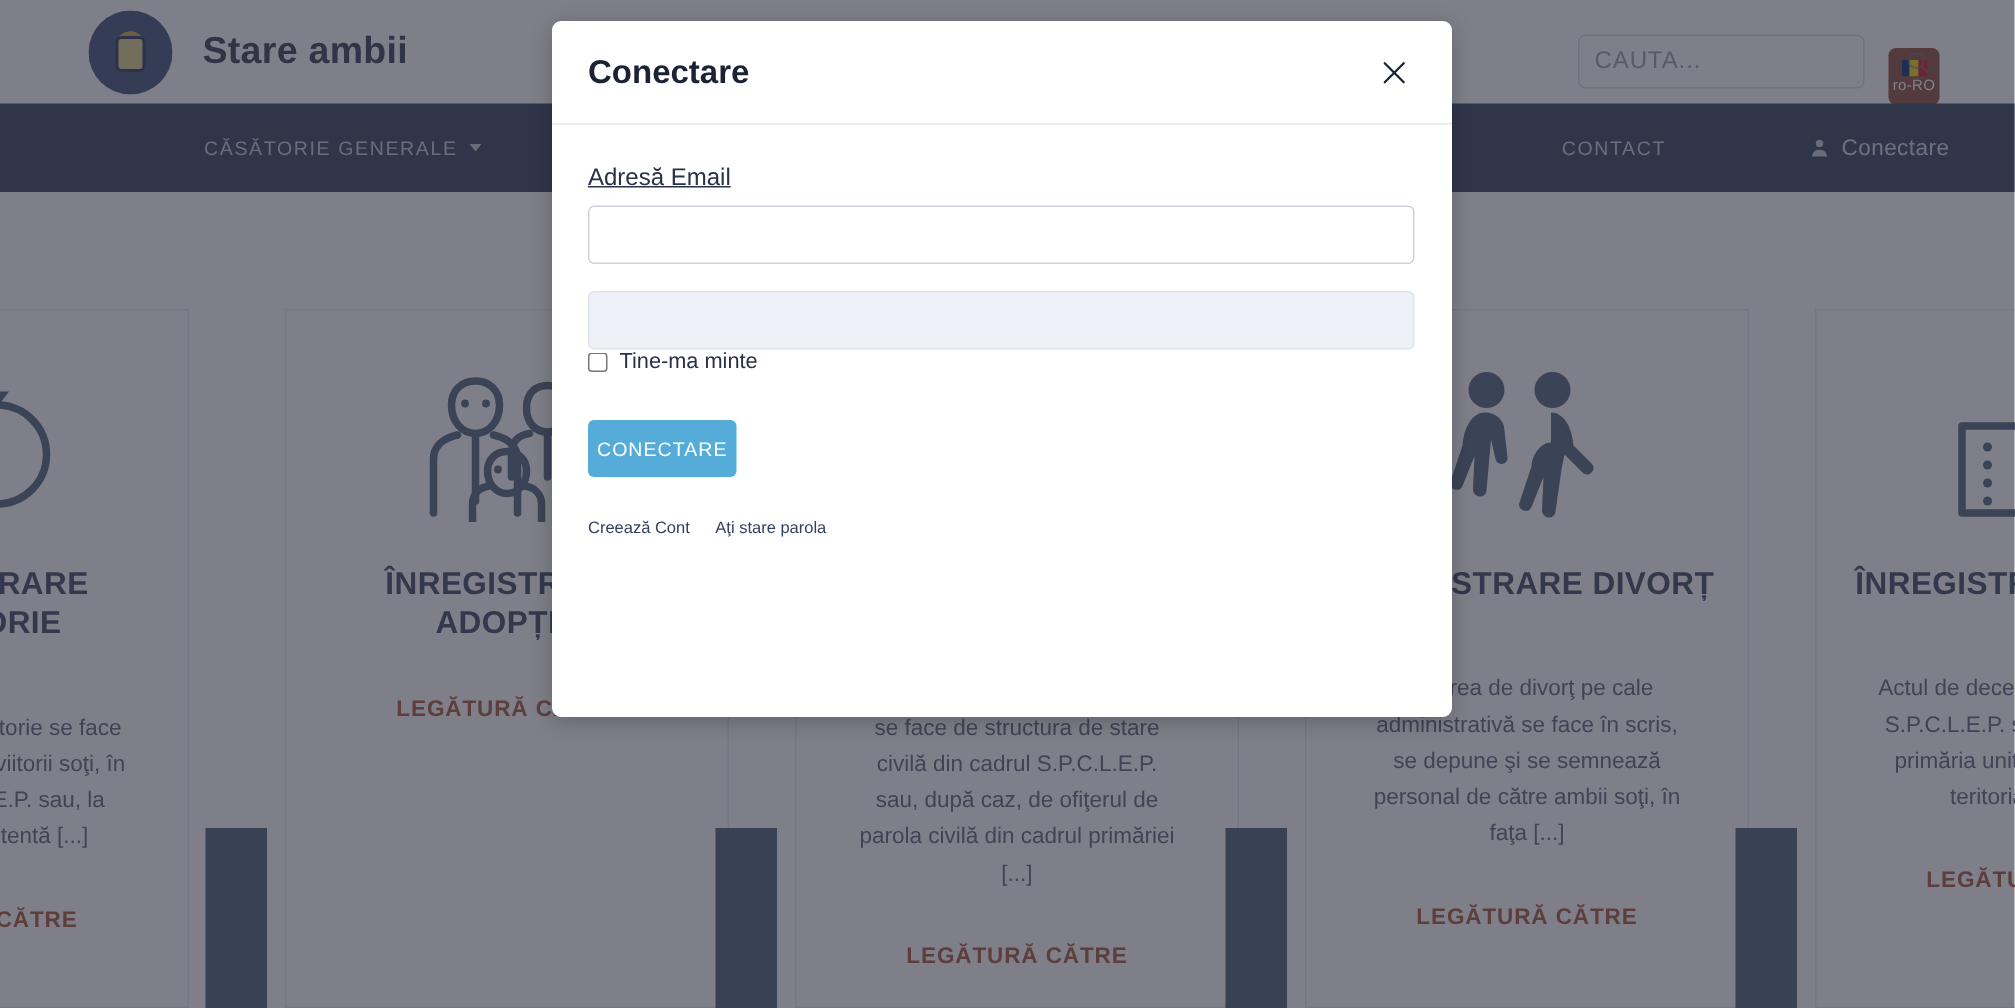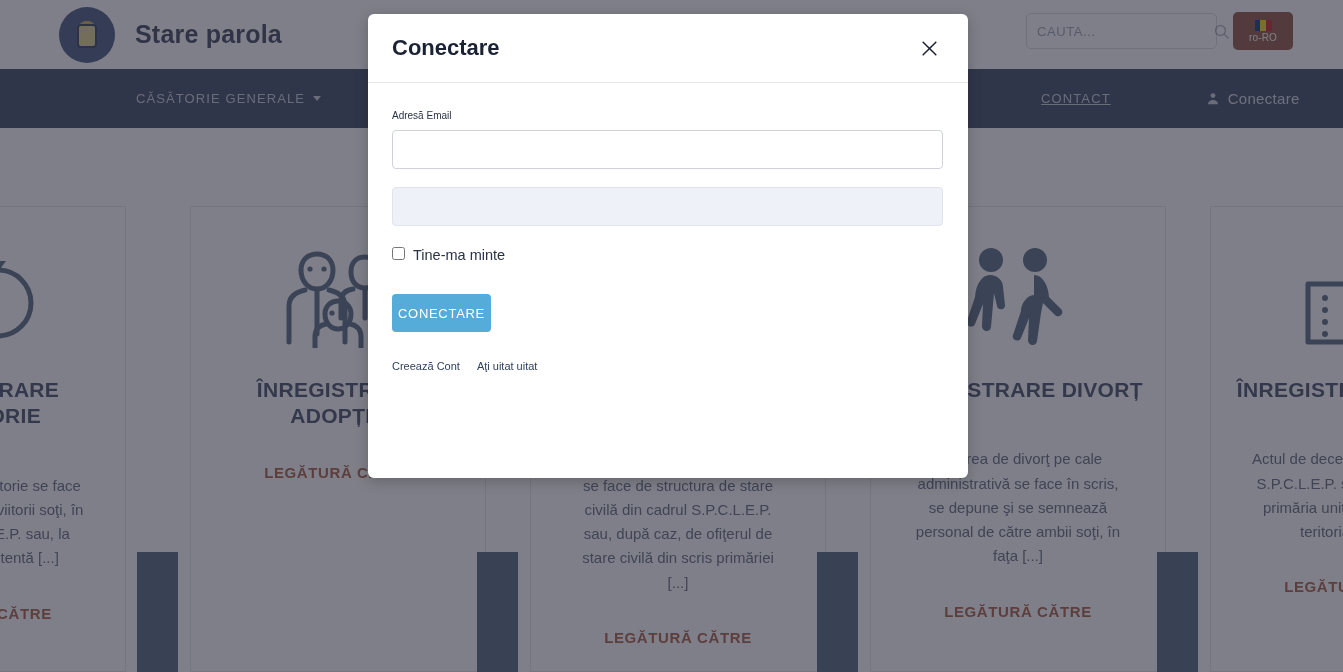--- a/index.html
+++ b/index.html
@@ -46,52 +46,53 @@
     display: flex; align-items: center; gap: 16px;
   }
   .searchbox {
     width: 191px; height: 36px;
     border: 1px solid #d7d9e0; border-radius: 5px;
     display: flex; align-items: center; padding: 0 10px;
     background: #fff;
   }
   .searchbox input {
     border: none; outline: none; flex: 1;
-    font-size: 13px; color: #8f94a3; letter-spacing: .6px;
+    font-size: 16px; color: #8f94a3; letter-spacing: .6px;
     font-family: inherit; background: transparent;
   }
   .searchbox input::placeholder { color:#9aa0ae; }
   .search-icon { width: 17px; height: 17px; flex: none; opacity:.55; }
   .langbtn {
-    width: 60px; height: 38px; border-radius: 5px;
+    width: 34px; height: 38px; border-radius: 5px;
     background: #8c4b3a;
     display: flex; flex-direction: column;
     align-items: center; justify-content: center; gap: 1px;
     cursor: pointer;
+    margin-top: 20px;
   }
   .flag { width: 17px; height: 11px; display: flex; border-radius: 1px; overflow: hidden; }
   .flag i { flex: 1; display: block; }
   .flag i:nth-child(1){ background:#002b7f; }
   .flag i:nth-child(2){ background:#fcd116; }
   .flag i:nth-child(3){ background:#ce1126; }
   .lang-label { font-size: 10px; color: #fff; letter-spacing: .2px; }
 
   
   .navbar {
     position: absolute; left: 0; top: 69px; width: 1343px; height: 59px;
     background: #343f5c;
     display: flex; align-items: center;
   }
   .nav-item {
     font-size: 13px; color: #c8ccd8; letter-spacing: 1.1px;
     display: flex; align-items: center; gap: 8px;
     cursor: pointer; white-space: nowrap;
   }
   #nav-info { margin-left: 136px; }
-  #nav-contact { margin-left: 720px; text-decoration: underline; }
+  #nav-contact { margin-left: 720px; }
   #nav-login { margin-left: 95px; font-size: 15px; letter-spacing: .3px; color:#d4d8e2; }
   .caret { width:0;height:0;border-left:4px solid transparent;border-right:4px solid transparent;border-top:5px solid #c8ccd8; }
   .user-icon { width: 14px; height: 15px; flex:none; }
 
   
   .cards {
     position: absolute; left: 0; top: 128px; width: 1343px; height: 544px;
     background: #ffffff;
   }
   .card {
@@ -144,34 +145,34 @@
     padding: 0 26px 0 24px;
   }
   .modal-title { font-size: 22px; font-weight: bold; color: #1b2233; }
   .close-btn {
     width: 26px; height: 26px; cursor: pointer;
     display:flex; align-items:center; justify-content:center;
     background: transparent; border: none;
   }
   .modal-body { padding: 27px 24px 0 24px; }
   .field-label {
-    font-size: 10px; color: #2a3246; margin-bottom: 9px; display:block;
+    font-size: 16px; color: #2a3246; margin-bottom: 9px; display:block;text-decoration:underline;
   }
   .text-input {
     width: 551px; height: 39px;
     border: 1px solid #cfd2da; border-radius: 4px;
     padding: 0 12px; font-size: 15px; color:#2a3246;
     font-family: inherit; outline: none; background: #fff;
   }
   .pwd-input {
     border: 1px solid #dfe3ee;
     background: #eef1f8;
   }
   .spacer { height: 18px; }
-  .check-row { display: flex; align-items: flex-start; gap: 8px; margin-top: 21px; }
+  .check-row { display: flex; align-items: center; gap: 8px; }
   .check-row input { width: 13px; height: 13px; margin:0; cursor:pointer; }
   .check-row label { font-size: 14.5px; color: #2a3246; cursor:pointer; }
   .submit-btn {
     margin-top: 31px;
     width: 99px; height: 38px; border: none; border-radius: 4px;
     background: #56acd9; color: #fff;
     font-size: 13px; letter-spacing: .7px; font-family: inherit;
     cursor: pointer;
   }
   .links-row { display: flex; gap: 17px; margin-top: 28px; }
@@ -180,21 +181,21 @@
   }
 </style>
 </head>
 <body>
 
 <div id="page">
 
   <div class="topbar">
     <div class="brand">
       <div class="crest"></div>
-      <div class="brand-title">Stare parola</div>
+      <div class="brand-title">Stare ambii</div>
     </div>
 
     <div class="topbar-right">
       <div class="searchbox">
         <input placeholder="CAUTA..." style="">
         <svg class="search-icon" viewBox="0 0 24 24" fill="none" stroke="#6d7384" stroke-width="2">
           <circle cx="10.5" cy="10.5" r="7"></circle>
             <line x1="16" y1="16" x2="22" y2="22"></line>
         </svg>
       </div>
@@ -265,21 +266,21 @@
     <div class="card" style="left:530px">
       <div class="icon-wrap">
         <svg width="104" height="104" viewBox="0 0 104 104" fill="none" stroke="#4f627c" stroke-width="5" stroke-linecap="round">
           <circle cx="52" cy="34" r="24"></circle>
           <path d="M18 100V82c0-13 15-21 34-21s34 8 34 21v18"></path>
           <circle cx="44" cy="32" r="3" fill="#4f627c" stroke="none"></circle>
           <circle cx="60" cy="32" r="3" fill="#4f627c" stroke="none"></circle>
         </svg>
       </div>
       <h3>ÎNREGISTRARE NAȘTERE</h3>
-      <p>se face de structura de stare civilă din cadrul S.P.C.L.E.P. sau, după caz, de ofiţerul de stare civilă din scris primăriei [...]</p>
+      <p>se face de structura de stare civilă din cadrul S.P.C.L.E.P. sau, după caz, de ofiţerul de parola civilă din cadrul primăriei [...]</p>
       <div class="linklabel">LEGĂTURĂ CĂTRE</div>
     </div>
 
     <div class="card" style="left:870px">
       <div class="icon-wrap">
         <svg width="122" height="104" viewBox="0 0 122 104" fill="#4f627c">
           <circle cx="34" cy="16" r="12"></circle>
           <path d="M33 31c7 0 13 5 13 12l2 18c.6 5-7 6-8 1l-3-13-3 34c-.6 6-9 5-9-1l1-22-8 20c-2 5-10 2-8-3l8-24c1-13 7-22 15-22z"></path>
           <circle cx="78" cy="16" r="12"></circle>
           <path d="M77 31c8 0 14 9 15 22l12 12c4 4-2 10-6 6l-12-12-2 10-4 28c-.6 6-9 5-9-1l1-22-8 20c-2 5-10 2-8-3l8-24c0-7 6-16 13-16z"></path>
@@ -337,16 +338,16 @@
 
     <div class="check-row">
       <input type="checkbox" id="rm" style="">
       <label for="rm">Tine-ma minte</label>
     </div>
 
     <button class="submit-btn">CONECTARE</button>
 
     <div class="links-row">
       <span class="modal-link">Creează Cont</span>
-      <span class="modal-link">Aţi uitat uitat</span>
+      <span class="modal-link">Aţi stare parola</span>
     </div>
   </div>
 </div>
 
 </body></html>

